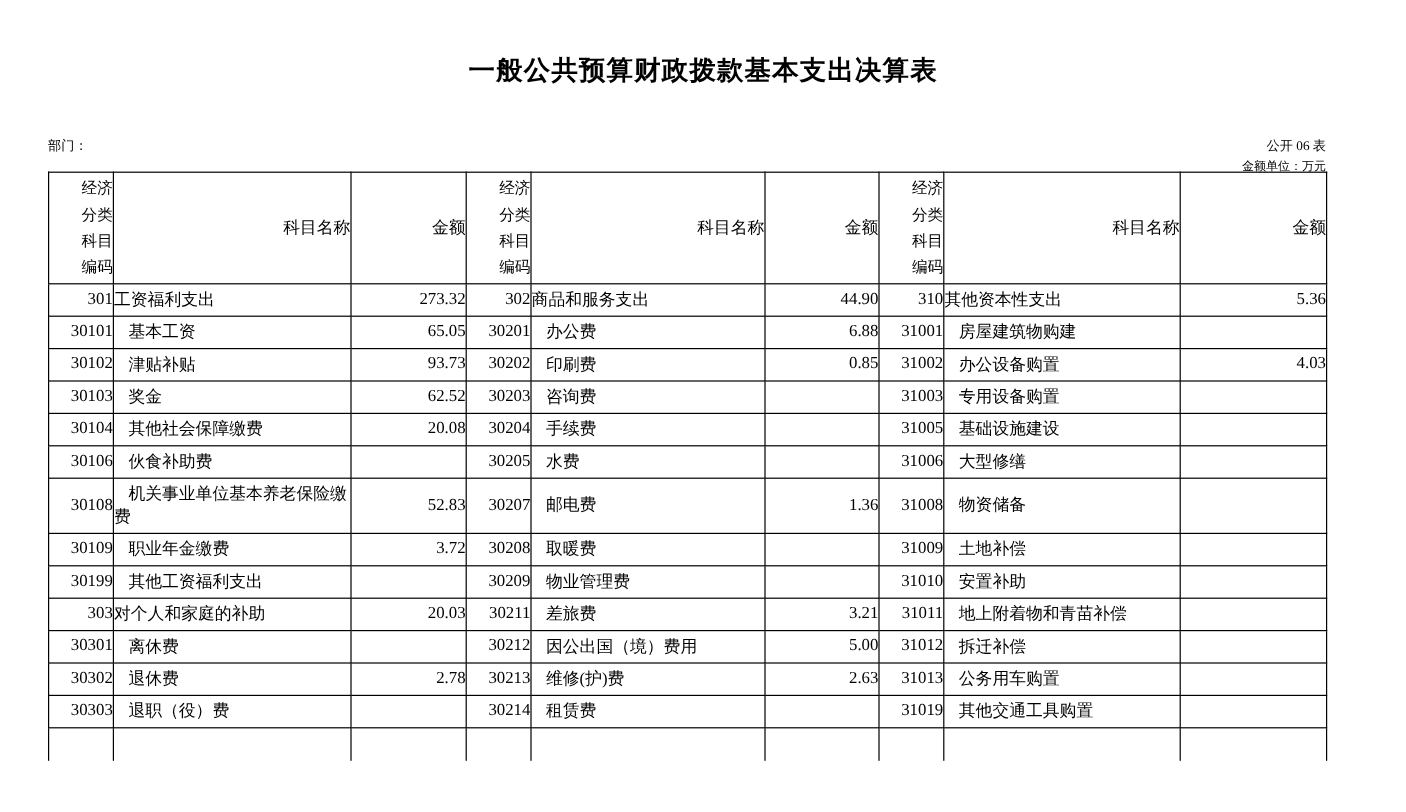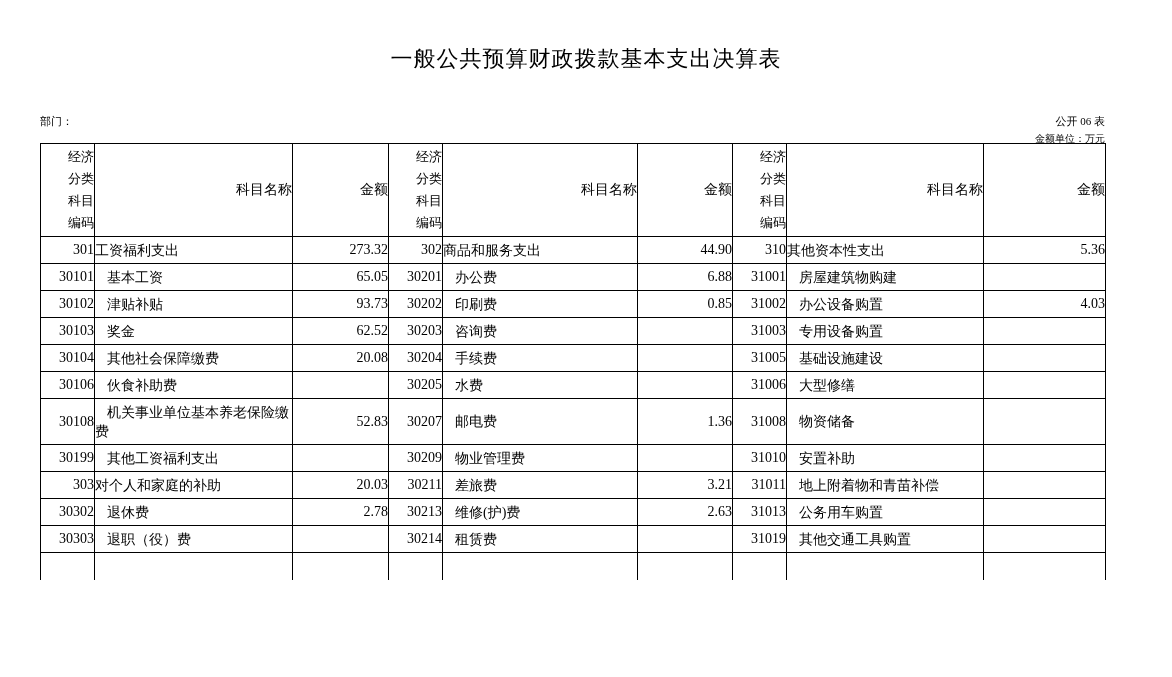--- a/index.html
+++ b/index.html
@@ -5,21 +5,21 @@
   html,body{margin:0;padding:0;}
   body{
     width:1172px;height:677px;background:#ffffff;color:#000000;
     font-family:"Liberation Serif","DejaVu Serif",serif;
     position:relative;overflow:hidden;
   }
   .page{position:absolute;inset:0;}
   .title{
     position:absolute;top:44px;left:0;width:1172px;text-align:center;
     font-family:"Liberation Sans","DejaVu Sans",sans-serif;
-    font-weight:normal;font-size:22px;letter-spacing:1px;
+    font-weight:bold;font-size:22px;letter-spacing:1px;
   }
   .unit-line{
     position:absolute;top:88px;left:40px;width:1065px;
     text-align:right;font-size:10px;margin-top:44px;
   }
   .dept-line{
     position:absolute;top:114px;left:40px;width:1065px;
     display:flex;justify-content:space-between;font-size:11px;
   }
   table.budget{
@@ -167,20 +167,31 @@
           <td class="name l1">机关事业单位基本养老保险缴费</td>
           <td class="amount">52.83</td>
           <td class="code">30207</td>
           <td class="name l1">邮电费</td>
           <td class="amount">1.36</td>
           <td class="code">31008</td>
           <td class="name l1">物资储备</td>
           <td class="amount"></td>
         </tr>
         <tr>
+          <td class="code">30109</td>
+          <td class="name l1">职业年金缴费</td>
+          <td class="amount">3.72</td>
+          <td class="code">30208</td>
+          <td class="name l1">取暖费</td>
+          <td class="amount"></td>
+          <td class="code">31009</td>
+          <td class="name l1">土地补偿</td>
+          <td class="amount"></td>
+        </tr>
+        <tr>
           <td class="code">30199</td>
           <td class="name l1">其他工资福利支出</td>
           <td class="amount"></td>
           <td class="code">30209</td>
           <td class="name l1">物业管理费</td>
           <td class="amount"></td>
           <td class="code">31010</td>
           <td class="name l1">安置补助</td>
           <td class="amount"></td>
         </tr>
@@ -189,20 +200,31 @@
           <td class="name">对个人和家庭的补助</td>
           <td class="amount">20.03</td>
           <td class="code">30211</td>
           <td class="name l1">差旅费</td>
           <td class="amount">3.21</td>
           <td class="code">31011</td>
           <td class="name l1">地上附着物和青苗补偿</td>
           <td class="amount"></td>
         </tr>
         <tr>
+          <td class="code">30301</td>
+          <td class="name l1">离休费</td>
+          <td class="amount"></td>
+          <td class="code">30212</td>
+          <td class="name l1">因公出国（境）费用</td>
+          <td class="amount">5.00</td>
+          <td class="code">31012</td>
+          <td class="name l1">拆迁补偿</td>
+          <td class="amount"></td>
+        </tr>
+        <tr>
           <td class="code">30302</td>
           <td class="name l1">退休费</td>
           <td class="amount">2.78</td>
           <td class="code">30213</td>
           <td class="name l1">维修(护)费</td>
           <td class="amount">2.63</td>
           <td class="code">31013</td>
           <td class="name l1">公务用车购置</td>
           <td class="amount"></td>
         </tr>

